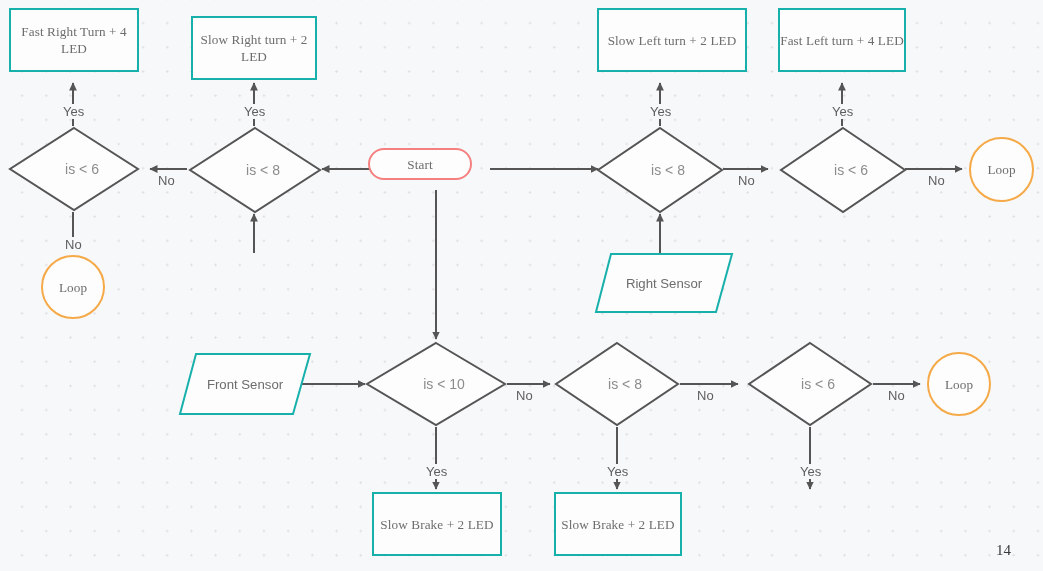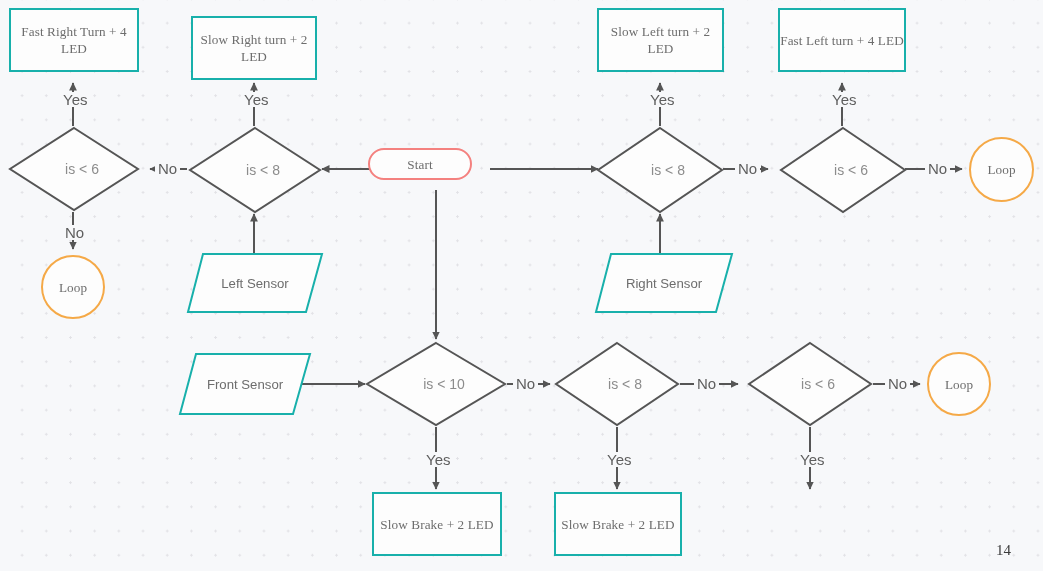--- a/index.html
+++ b/index.html
@@ -74,25 +74,26 @@
     width: 100%; height: 100%;
     display: flex;
     align-items: center;
     justify-content: center;
     color: #8c8c8c;
     font-size: 14px;
   }
   .edge-label {
     position: absolute;
     color: #5e5e5e;
-    font-size: 15px;
+    font-size: 13px;
     background: #f7f8fa;
     padding: 0 3px;
     white-space: nowrap;
     line-height: 15px;
+    margin-top: 12px;
   }
   .page-num {
     position: absolute;
     color: #3b3b3b;
     font-family: "Liberation Serif", serif;
     font-size: 15px;
   }
 </style>
 </head>
 <body>
@@ -150,21 +151,21 @@
   </svg>
 
   <div class="node proc" style="left:9px; top:8px; width:130px; height:64px;">
     <span>Fast Right Turn + 4 LED</span>
   </div>
 
   <div class="node proc" style="left:191px; top:8px; width:126px; height:64px;margin-top:8px;">
     <span>Slow Right turn + 2 LED</span>
   </div>
 
-  <div class="node proc" style="left:597px; top:8px; width:127px; height:64px;">
+  <div class="node proc" style="left:597px; top:8px; width:150px; height:64px;">
     <span>Slow Left turn + 2 LED</span>
   </div>
 
   <div class="node proc" style="left:778px; top:8px; width:128px; height:64px;">
     <span>Fast Left turn + 4 LED</span>
   </div>
 
   <div class="node term" style="left:368px; top:148px; width:104px; height:32px;">
     <span>Start</span>
   </div>
@@ -202,26 +203,20 @@
   </div>
 
   <div class="node loop" style="left:969px; top:137px; width:65px; height:65px;">
     <span>Loop</span>
   </div>
 
   <div class="node loop" style="left:927px; top:352px; width:64px; height:64px;">
     <span>Loop</span>
   </div>
 
-  <div class="io-wrap" style="left:186px; top:252px; width:138px; height:62px;">
-    <svg width="138" height="62" viewBox="0 0 138 62">
-      <polygon points="17,2 136,2 120,60 2,60" fill="#fdfdfd" stroke="#18b0ab" stroke-width="2"></polygon>
-    </svg>
-    <div class="io-label">Left Sensor</div>
-  </div>
 
   <div class="io-wrap" style="left:594px; top:252px; width:140px; height:62px;">
     <svg width="140" height="62" viewBox="0 0 140 62">
       <polygon points="17,2 138,2 122,60 2,60" fill="#fdfdfd" stroke="#18b0ab" stroke-width="2"></polygon>
     </svg>
     <div class="io-label">Right Sensor</div>
   </div>
 
   <div class="io-wrap" style="left:178px; top:352px; width:134px; height:64px;">
     <svg width="134" height="64" viewBox="0 0 134 64">

